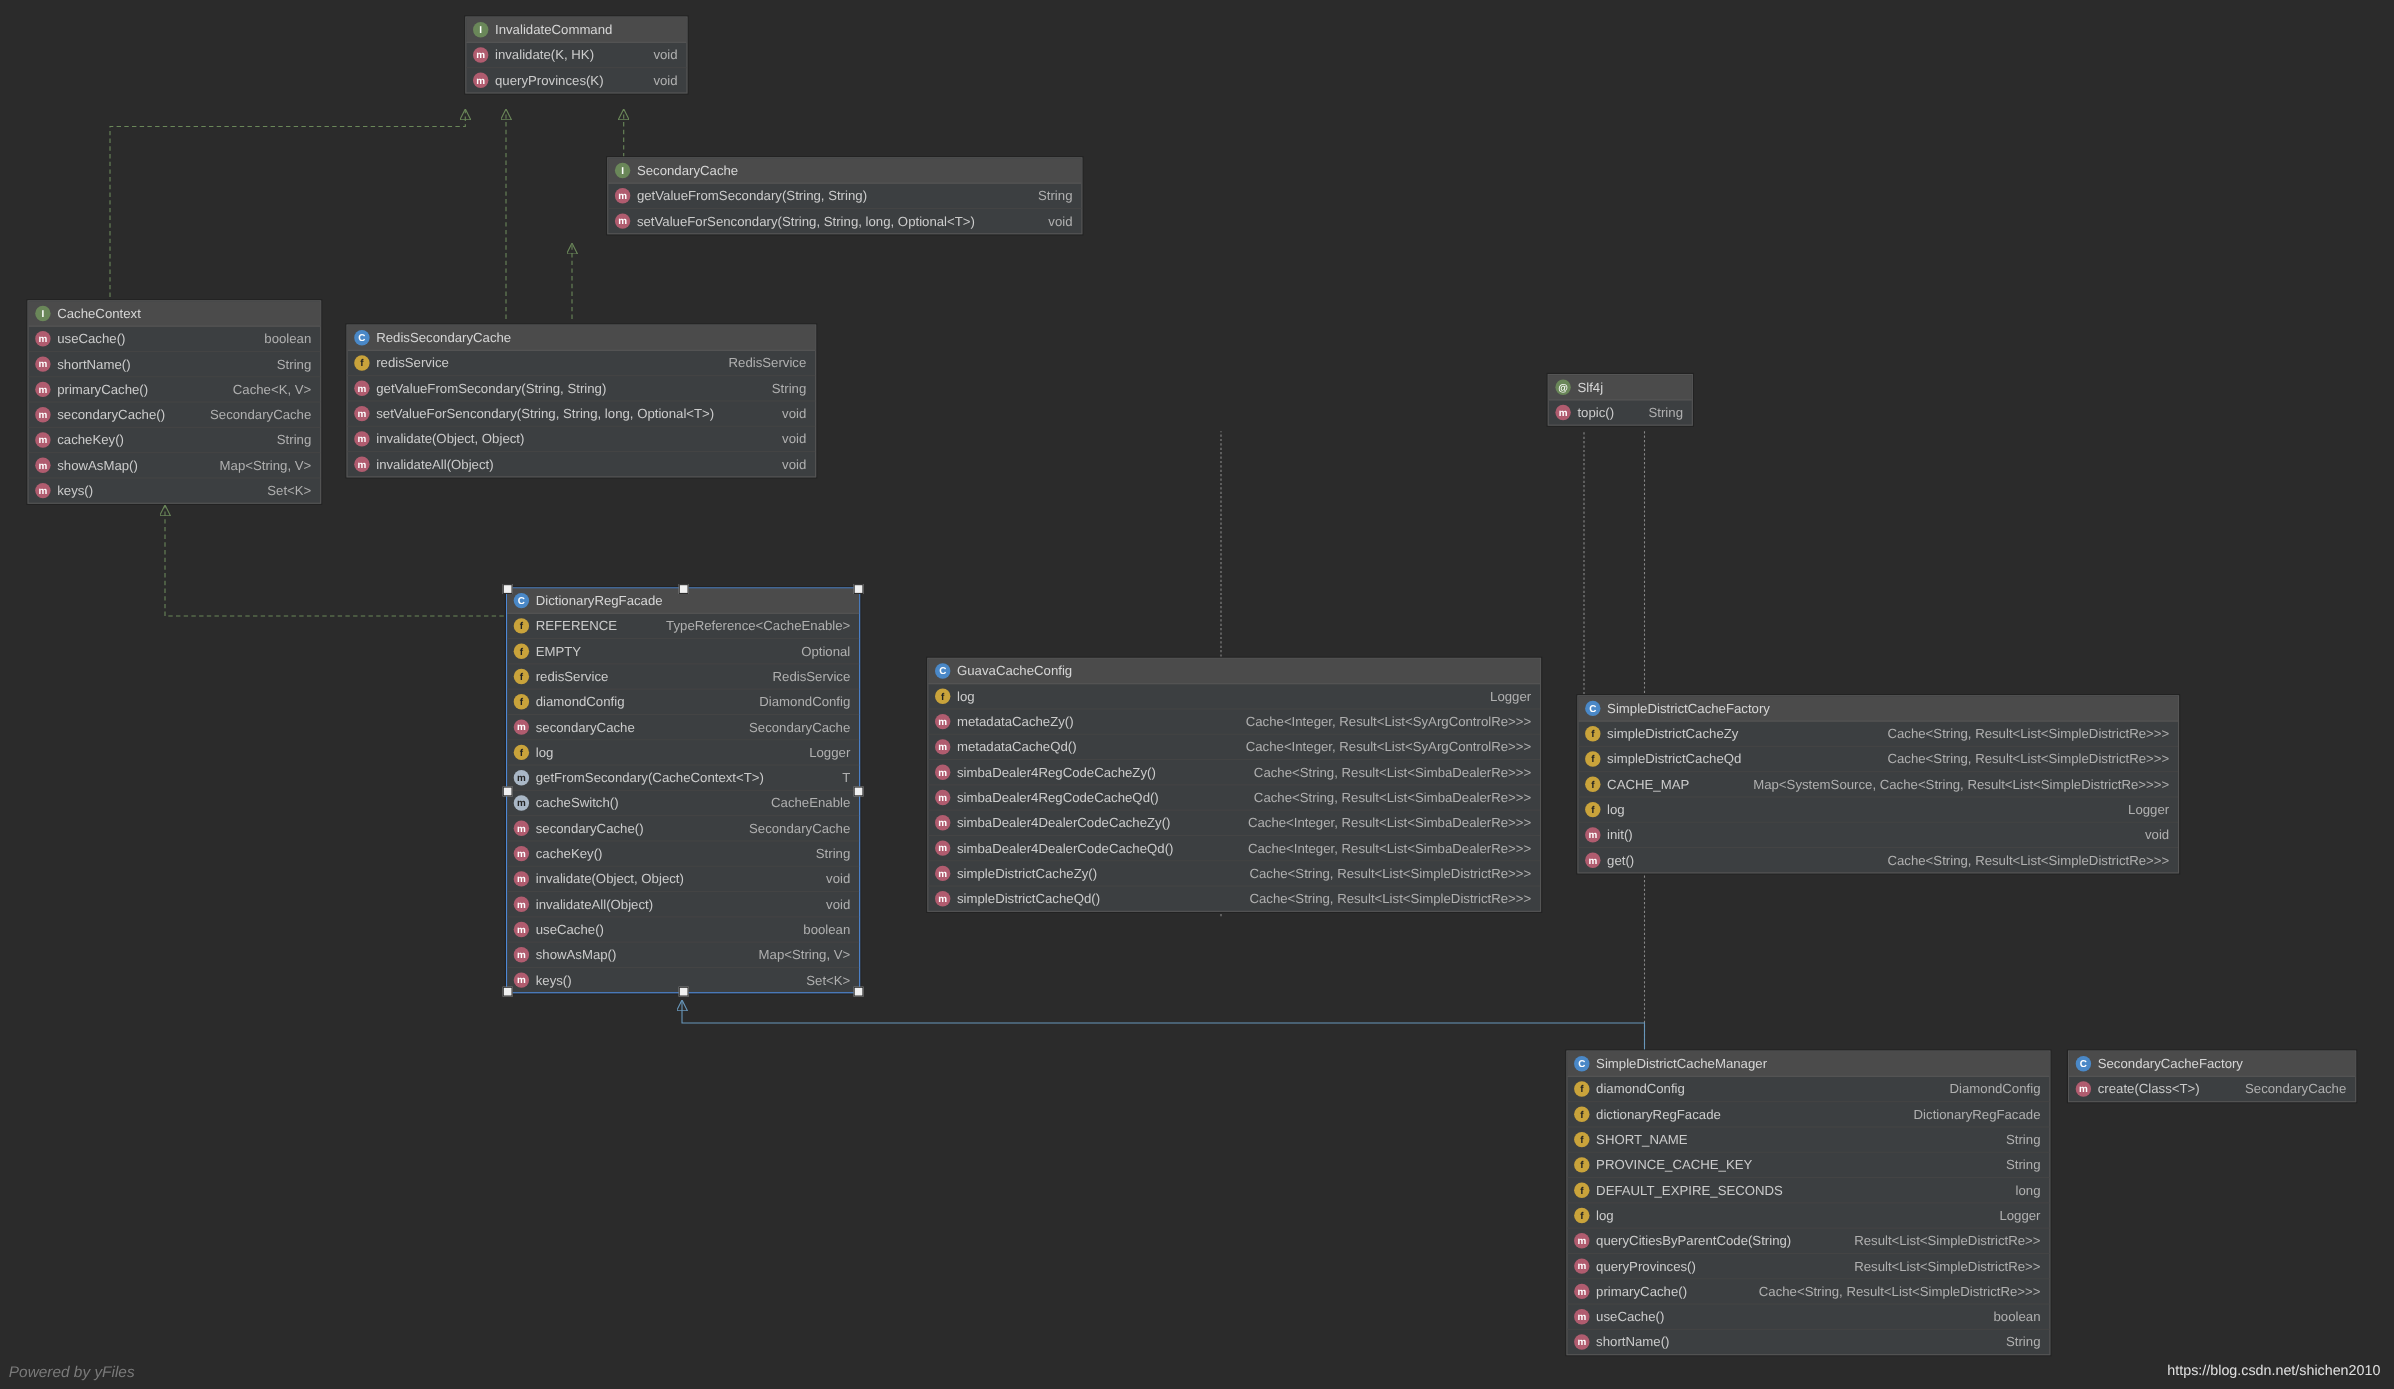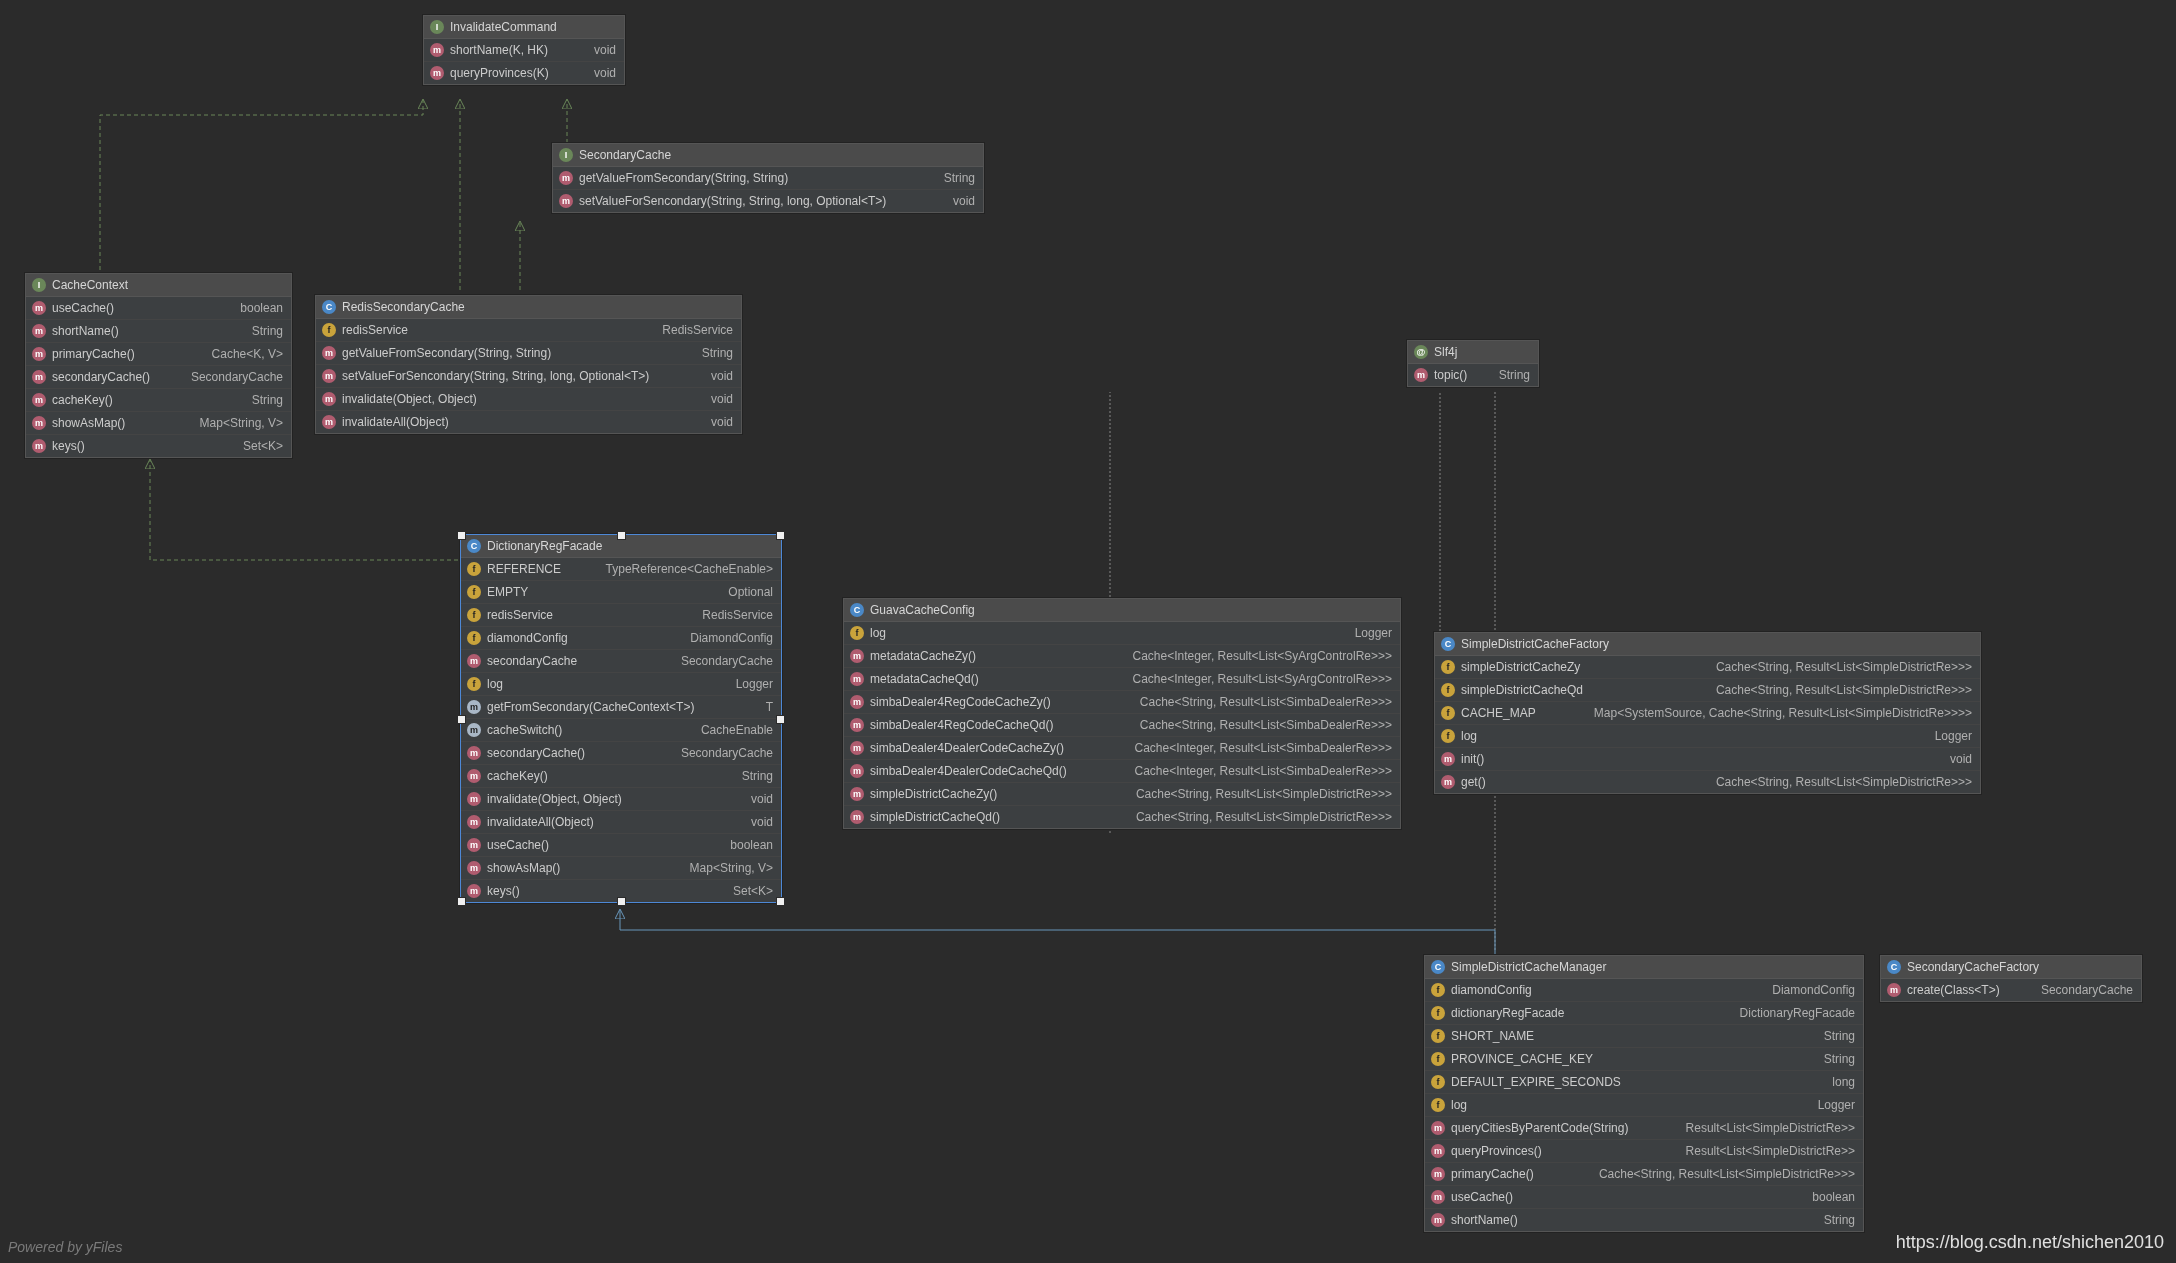--- a/index.html
+++ b/index.html
@@ -90,21 +90,21 @@
     left: 8px;
     bottom: 8px;
     font-size: 14px;
     color: #7a7a7a;
     font-style: italic;
   }
   .footer-right {
     position: absolute;
     right: 12px;
     bottom: 10px;
-    font-size: 18px;
+    font-size: 13px;
     color: #e0e0e0;
   }
 </style>
 </head>
 <body>
 
 <svg class="connectors">
   <defs>
     <marker id="tri" markerWidth="10" markerHeight="10" refX="9" refY="5" orient="auto">
       <path d="M0,0 L10,5 L0,10 Z" fill="none" stroke="#6a8759" stroke-width="1"></path>
@@ -132,21 +132,21 @@
 </svg>
 
 <div class="uml" style="left:423px; top:15px; width:200px;">
   <div class="title">
     <span class="badge interface">I</span>
     <span>InvalidateCommand</span>
   </div>
   <div>
       <div class="row">
         <span class="badge method">m</span>
-        <span class="name">shortName(K, HK)</span>
+        <span class="name">invalidate(K, HK)</span>
         <span class="type">void</span>
       </div>
       <div class="row">
         <span class="badge method">m</span>
         <span class="name">queryProvinces(K)</span>
         <span class="type">void</span>
       </div>
     </div>
 </div>
 

